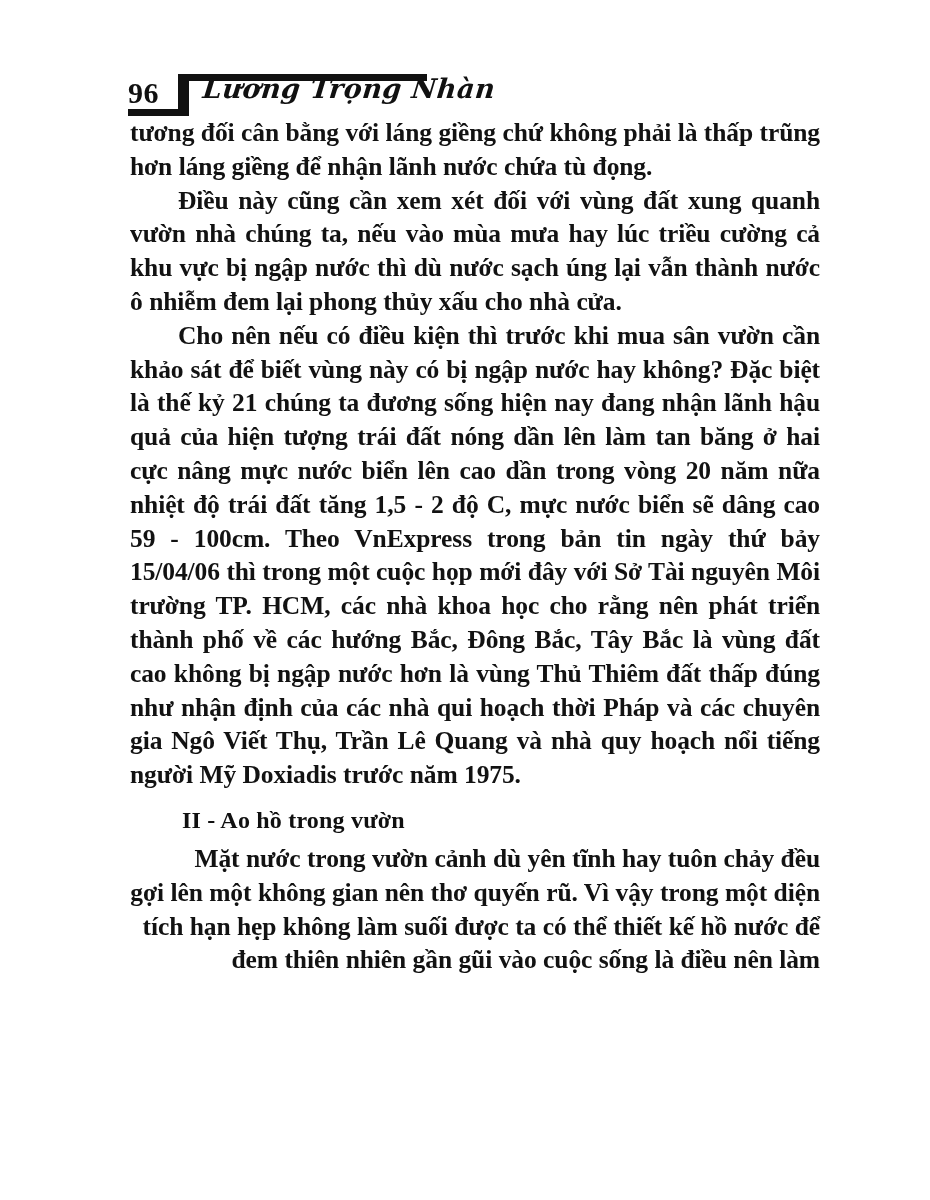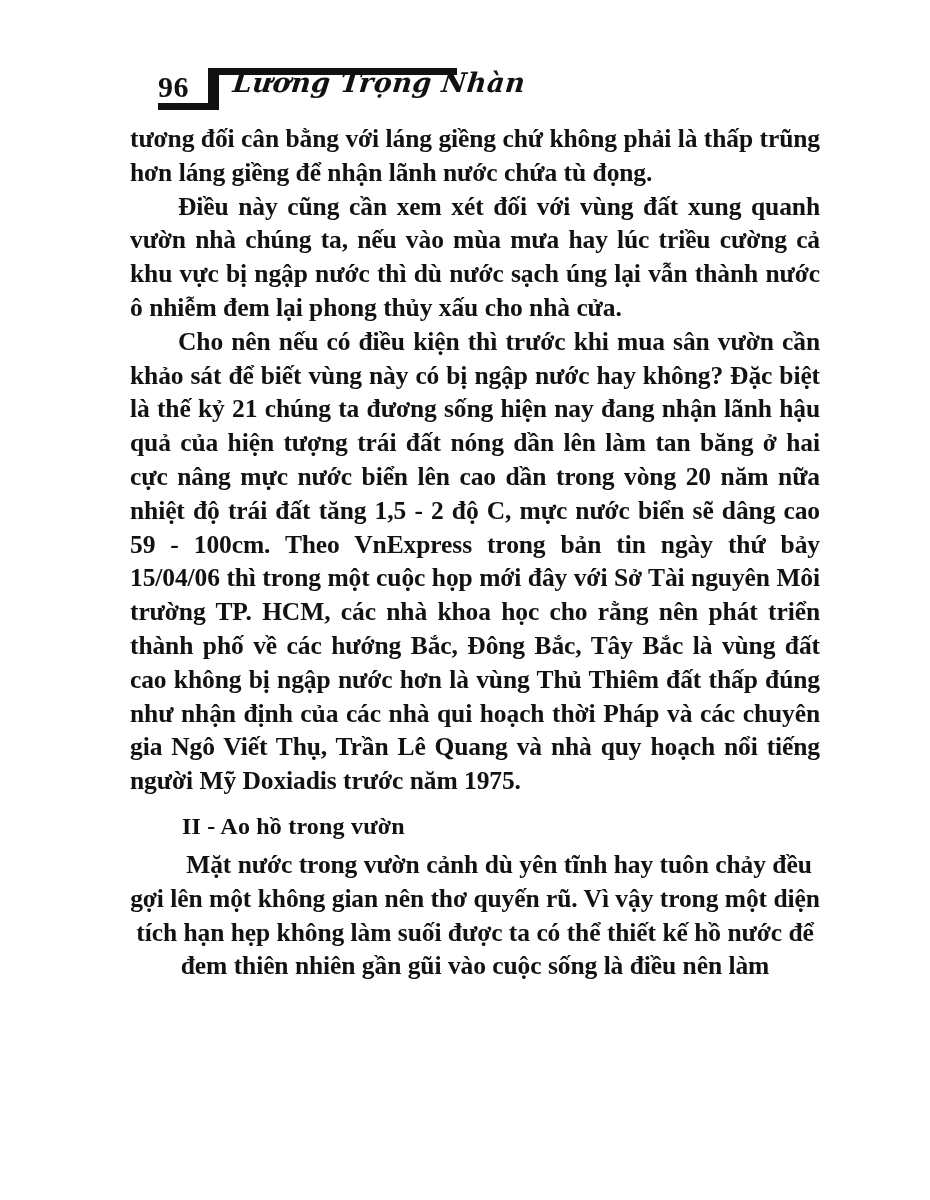--- a/index.html
+++ b/index.html
@@ -20,24 +20,23 @@
     position: relative;
     width: 930px;
     height: 1200px;
     background: #ffffff;
   }
 
   
   .running-head {
     position: absolute;
     left: 128px;
-    top: 58px;
+    top: 64px;
     width: 700px;
     height: 62px;
-    margin-left: 30px;
   }
 
   .folio {
     position: absolute;
     left: 0px;
     top: 14px;
     font-family: "Liberation Serif", "DejaVu Serif", serif;
     font-size: 30px;
     font-weight: 700;
     letter-spacing: 0.5px;
@@ -83,40 +82,40 @@
     letter-spacing: 0.5px;
     color: #111111;
     transform: skewX(-6deg);
     white-space: nowrap;
   }
 
   
   .column {
     position: absolute;
     left: 130px;
-    top: 122px;
+    top: 116px;
     width: 690px;
   }
 
   p.para {
     margin: 0;
     padding: 0;
     font-family: "Liberation Serif", "DejaVu Serif", serif;
     font-size: 25.5px;
     line-height: 33.8px;
     font-weight: 700;
     text-align: justify;
     text-justify: inter-word;
     letter-spacing: -0.1px;
     word-spacing: 0.2px;
     color: #121212;
     -webkit-font-smoothing: none;
   }
   p.para.indent { text-indent: 48px; }
-  p.para.last-flush { text-align: center; }
+  p.para.last-flush { text-align: right; }
 
   h2.section-heading {
     margin: 8px 0 2px 0;
     padding: 0;
     text-indent: 52px;
     font-family: Liberation Serif, serif;
     font-size: 24px;
     font-weight: 700;
     line-height: 40px;
     letter-spacing: 0.2px;

